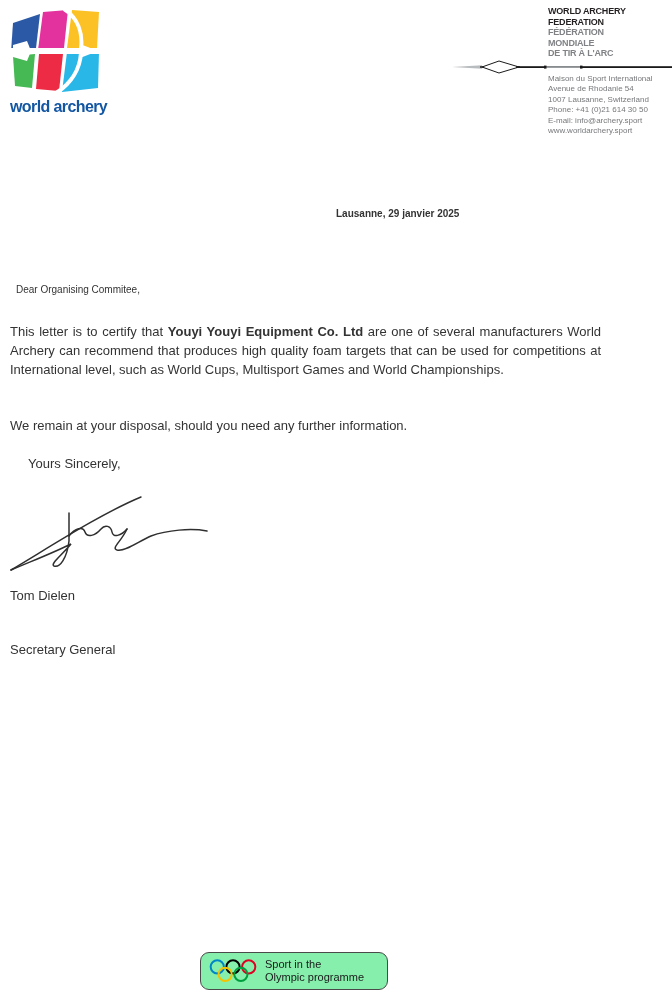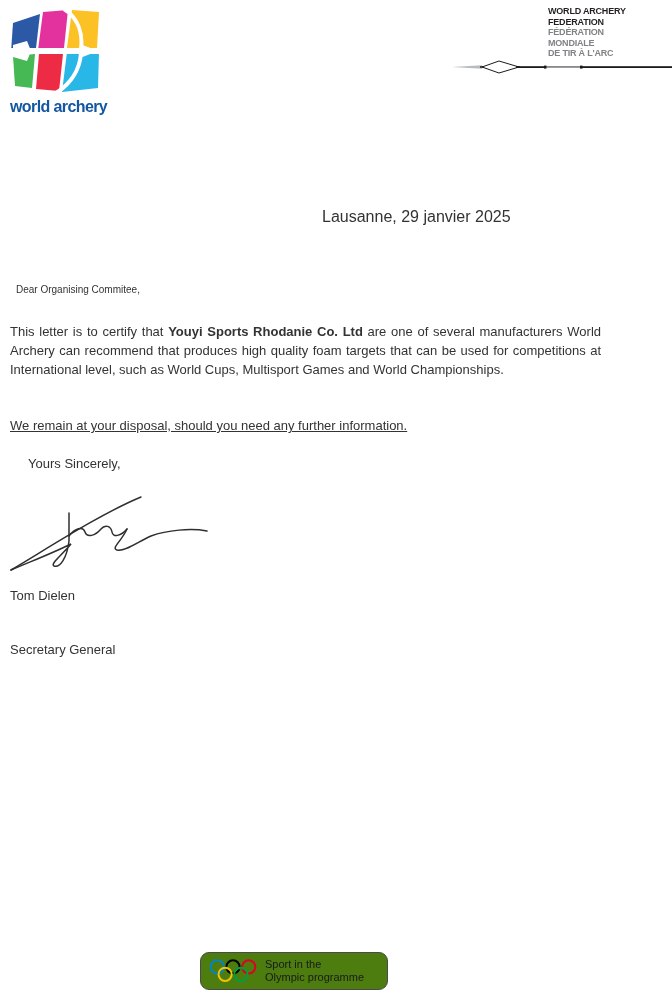--- a/index.html
+++ b/index.html
@@ -20,33 +20,33 @@
   .wordmark{
     margin-top:4px;font-size:16px;font-weight:bold;color:var(--brand-blue);
     letter-spacing:-0.6px;white-space:nowrap;
   }
   .org-block{position:absolute;left:548px;top:6px;font-weight:bold;font-size:9px;line-height:10.5px;letter-spacing:-0.2px;white-space:nowrap;}
   .org-en{color:var(--hdr-black);}
   .org-fr{color:var(--hdr-gray);}
   .arrow-svg{position:absolute;left:452px;top:59px;width:220px;height:16px;}
   .address-block{position:absolute;left:548px;top:74px;font-size:8px;line-height:10.4px;color:var(--addr-gray);white-space:nowrap;}
   
-  .dateline{position:absolute;left:322px;top:208px;font-size:16px;}
+  .dateline{position:absolute;left:336px;top:208px;font-size:10px;font-weight:bold;}
   .salutation{position:absolute;left:16px;top:284px;font-size:10px;}
   .body-par{position:absolute;left:10px;top:322px;width:591px;font-size:13px;line-height:19px;text-align:justify;margin:0;}
   .body-par strong{font-weight:bold;}
-  .closing{position:absolute;left:10px;top:418px;font-size:13px;text-decoration:underline;}
+  .closing{position:absolute;left:10px;top:418px;font-size:13px;}
   .signoff{position:absolute;left:28px;top:456px;font-size:13px;}
   .signature-svg{position:absolute;left:5px;top:486px;width:215px;height:92px;}
   .signer-name{position:absolute;left:10px;top:588px;font-size:13px;}
   .signer-title{position:absolute;left:10px;top:642px;font-size:13px;}
   
   .badge{
     position:absolute;left:200px;top:952px;width:188px;height:38px;box-sizing:border-box;
-    border:1px solid #4a4a4a;border-radius:9px;display:flex;align-items:center;gap:8px;padding:0 8px;background:#4d7c0f;
+    border:1px solid #4a4a4a;border-radius:9px;display:flex;align-items:center;gap:8px;padding:0 8px;background:#86efac;
   }
   .rings-svg{width:48px;height:28px;flex:0 0 auto;}
   .badge-text{font-size:11px;line-height:13px;color:#1a1a1a;white-space:nowrap;}
 </style>
 </head>
 <body>
 
 <div class="page">
 
   <div class="logo-block">
@@ -77,26 +77,34 @@
   <svg class="arrow-svg" viewBox="0 0 220 16" aria-hidden="true">
     <polygon points="0,8 30,6.2 30,9.8" fill="#b9bcbe"></polygon>
     <line x1="28" y1="8" x2="68" y2="8" stroke="#1a1a1a" stroke-width="1.6"></line>
     <polygon points="30,8 47,2 67,8 47,14" fill="#ffffff" stroke="#1a1a1a" stroke-width="1"></polygon>
     <rect x="64" y="7.2" width="156" height="1.8" fill="#1a1a1a"></rect>
     <rect x="94" y="7.2" width="34" height="1.8" fill="#9b9ea1"></rect>
     <rect x="92" y="6.6" width="2.5" height="3" fill="#1a1a1a"></rect>
     <rect x="128" y="6.6" width="2.5" height="3" fill="#1a1a1a"></rect>
   </svg>
 
+  <div class="address-block">
+    <div>Maison du Sport International</div>
+    <div>Avenue de Rhodanie 54</div>
+    <div>1007 Lausanne, Switzerland</div>
+    <div>Phone: +41 (0)21 614 30 50</div>
+    <div>E-mail: info@archery.sport</div>
+    <div>www.worldarchery.sport</div>
+  </div>
 
   <div class="dateline">Lausanne, 29 janvier 2025</div>
 
   <div class="salutation">Dear Organising Commitee,</div>
 
-  <p class="body-par"><span>This letter is to certify that </span><strong>Youyi Sports Rhodanie Co. Ltd</strong><span> are one of several manufacturers World Archery can recommend that produces high quality foam targets that can be used for competitions at International level, such as World Cups, Multisport Games and World Championships.</span></p>
+  <p class="body-par"><span>This letter is to certify that </span><strong>Youyi Youyi Equipment Co. Ltd</strong><span> are one of several manufacturers World Archery can recommend that produces high quality foam targets that can be used for competitions at International level, such as World Cups, Multisport Games and World Championships.</span></p>
 
   <div class="closing">We remain at your disposal, should you need any further information.</div>
 
   <div class="signoff">Yours Sincerely,</div>
 
   <svg class="signature-svg" viewBox="0 0 215 92" aria-hidden="true">
     <g stroke="#2f2f2f" stroke-width="1.5" fill="none" stroke-linecap="round">
       <path d="M6,84 C40,64 95,28 136,11"></path>
       <path d="M6,84 C32,73 50,66 66,58 C56,70 45,78 49,80 C55,82 62,72 64,55 L64,27"></path>
       <path d="M64,50 C70,42 78,40 80,46 C82,52 90,50 96,43 C100,38 106,40 107,46 C108,52 116,50 122,43"></path>

